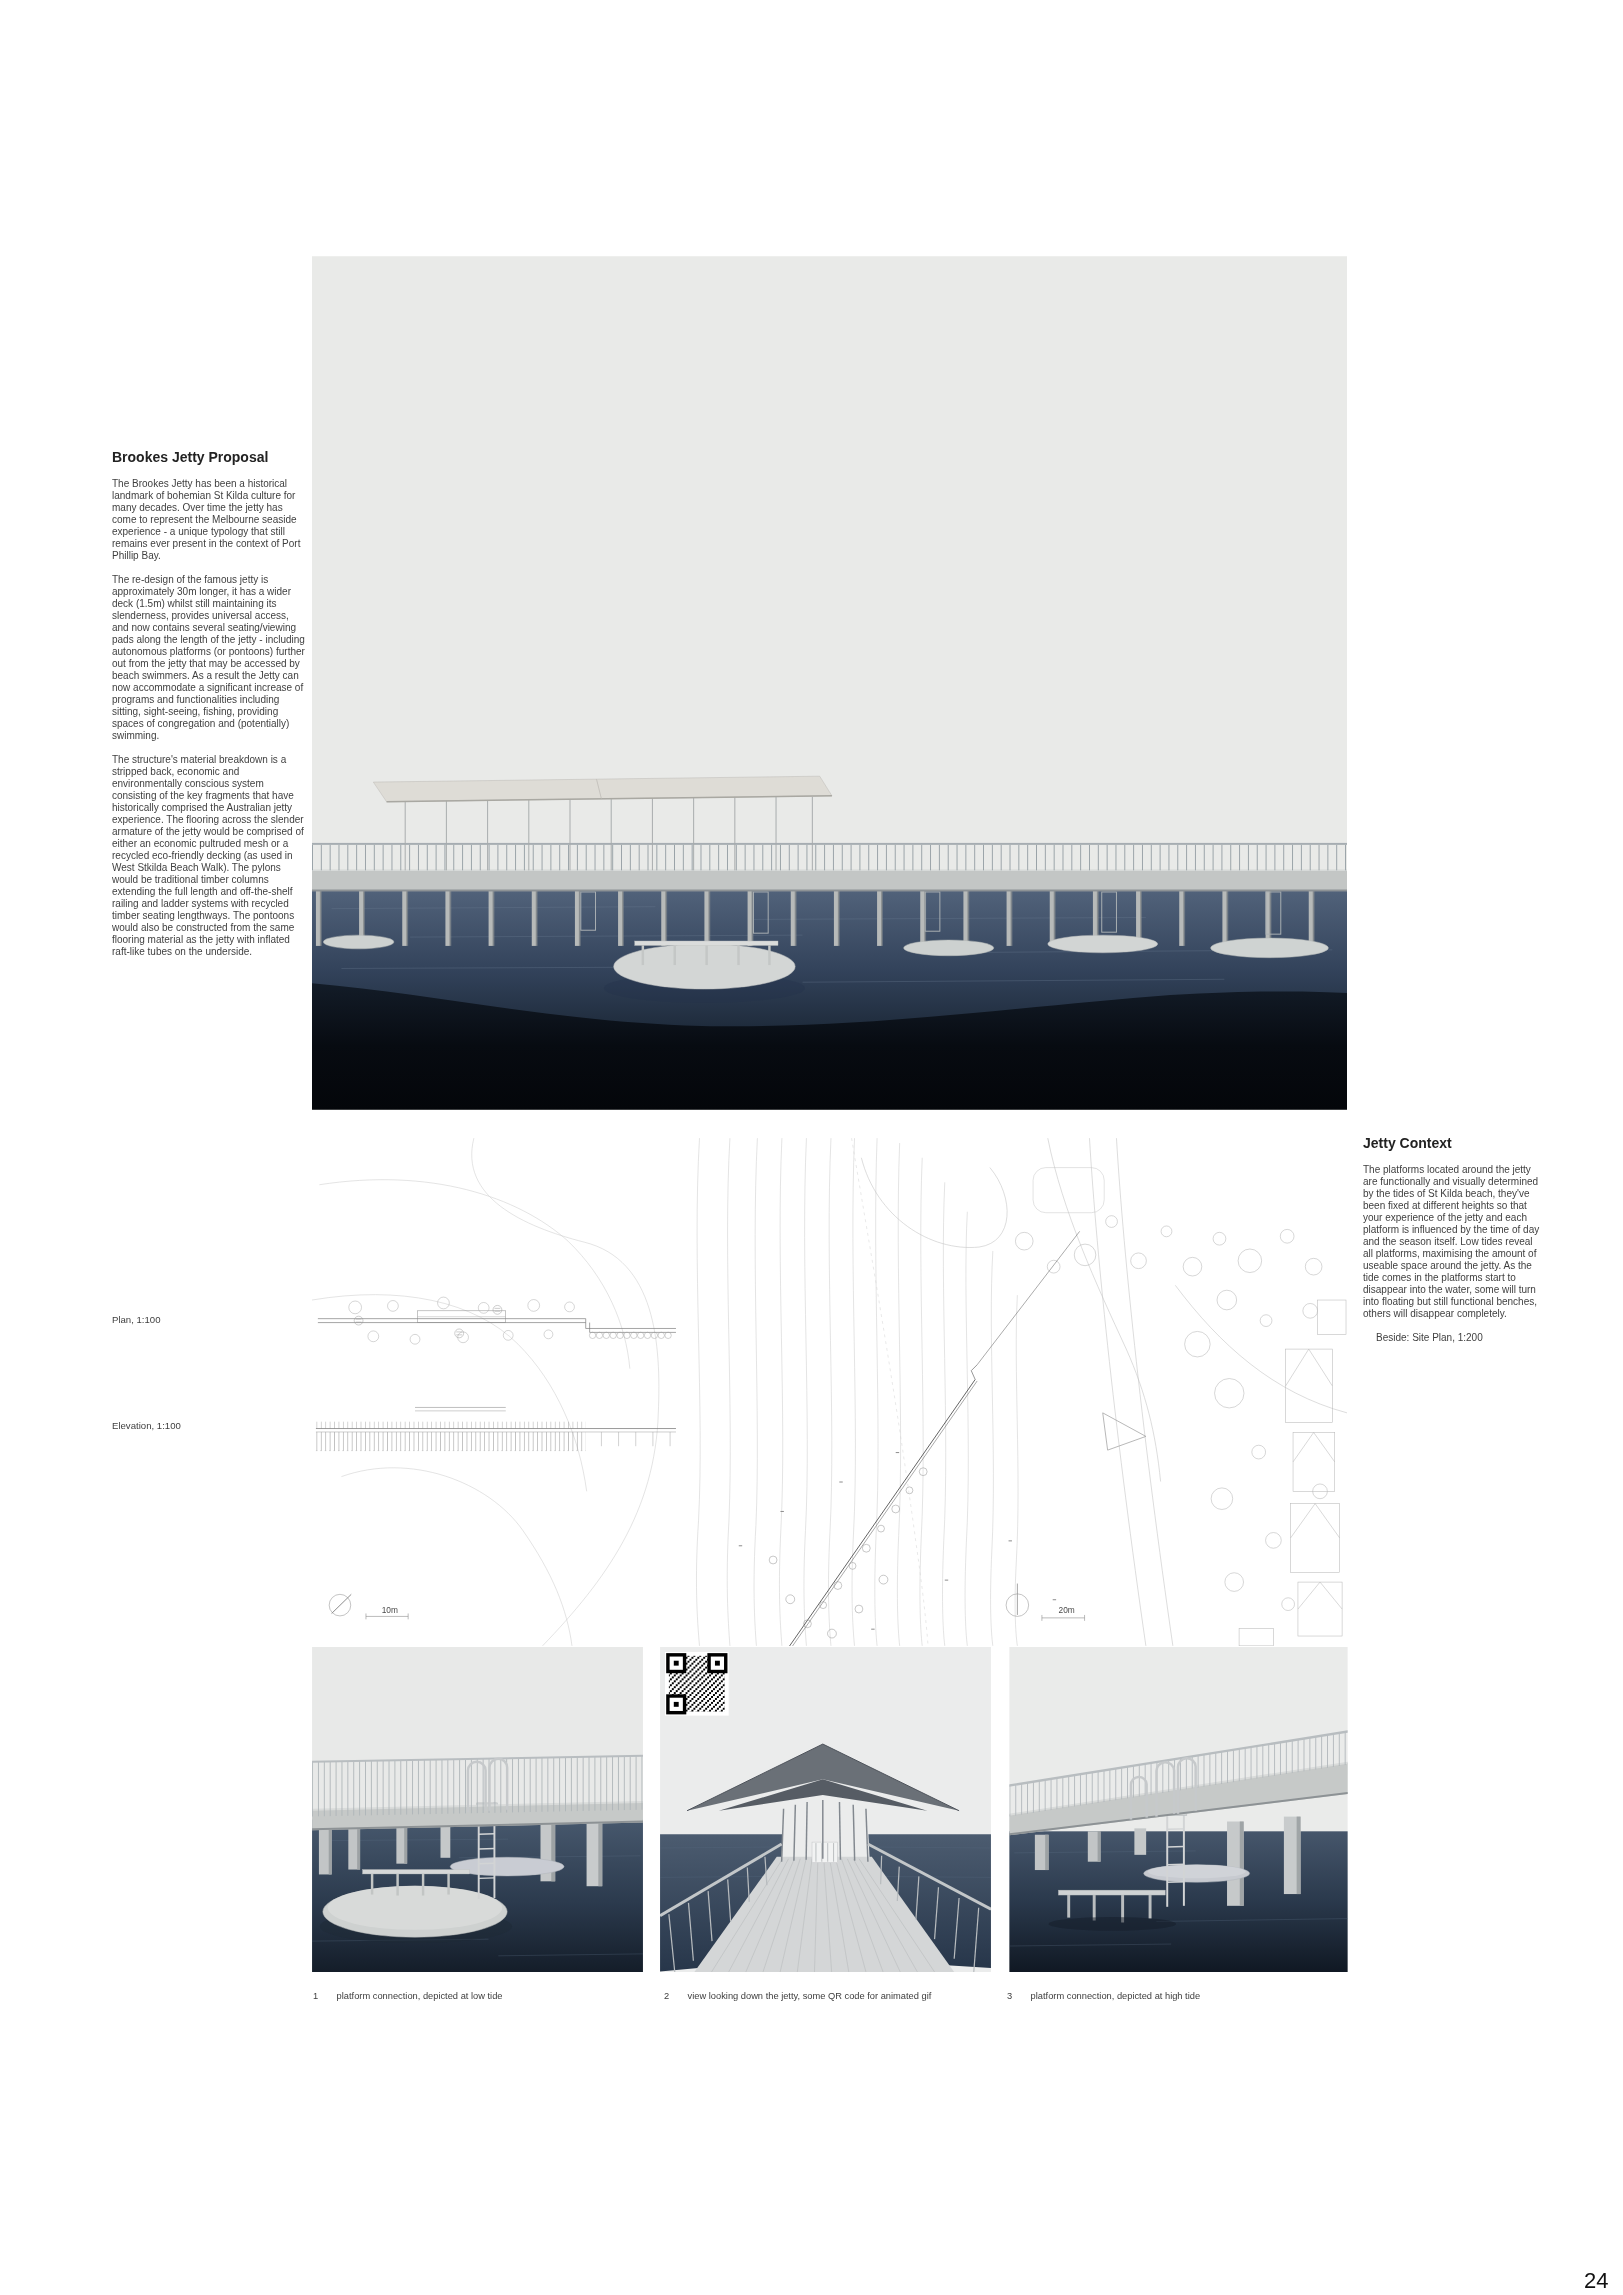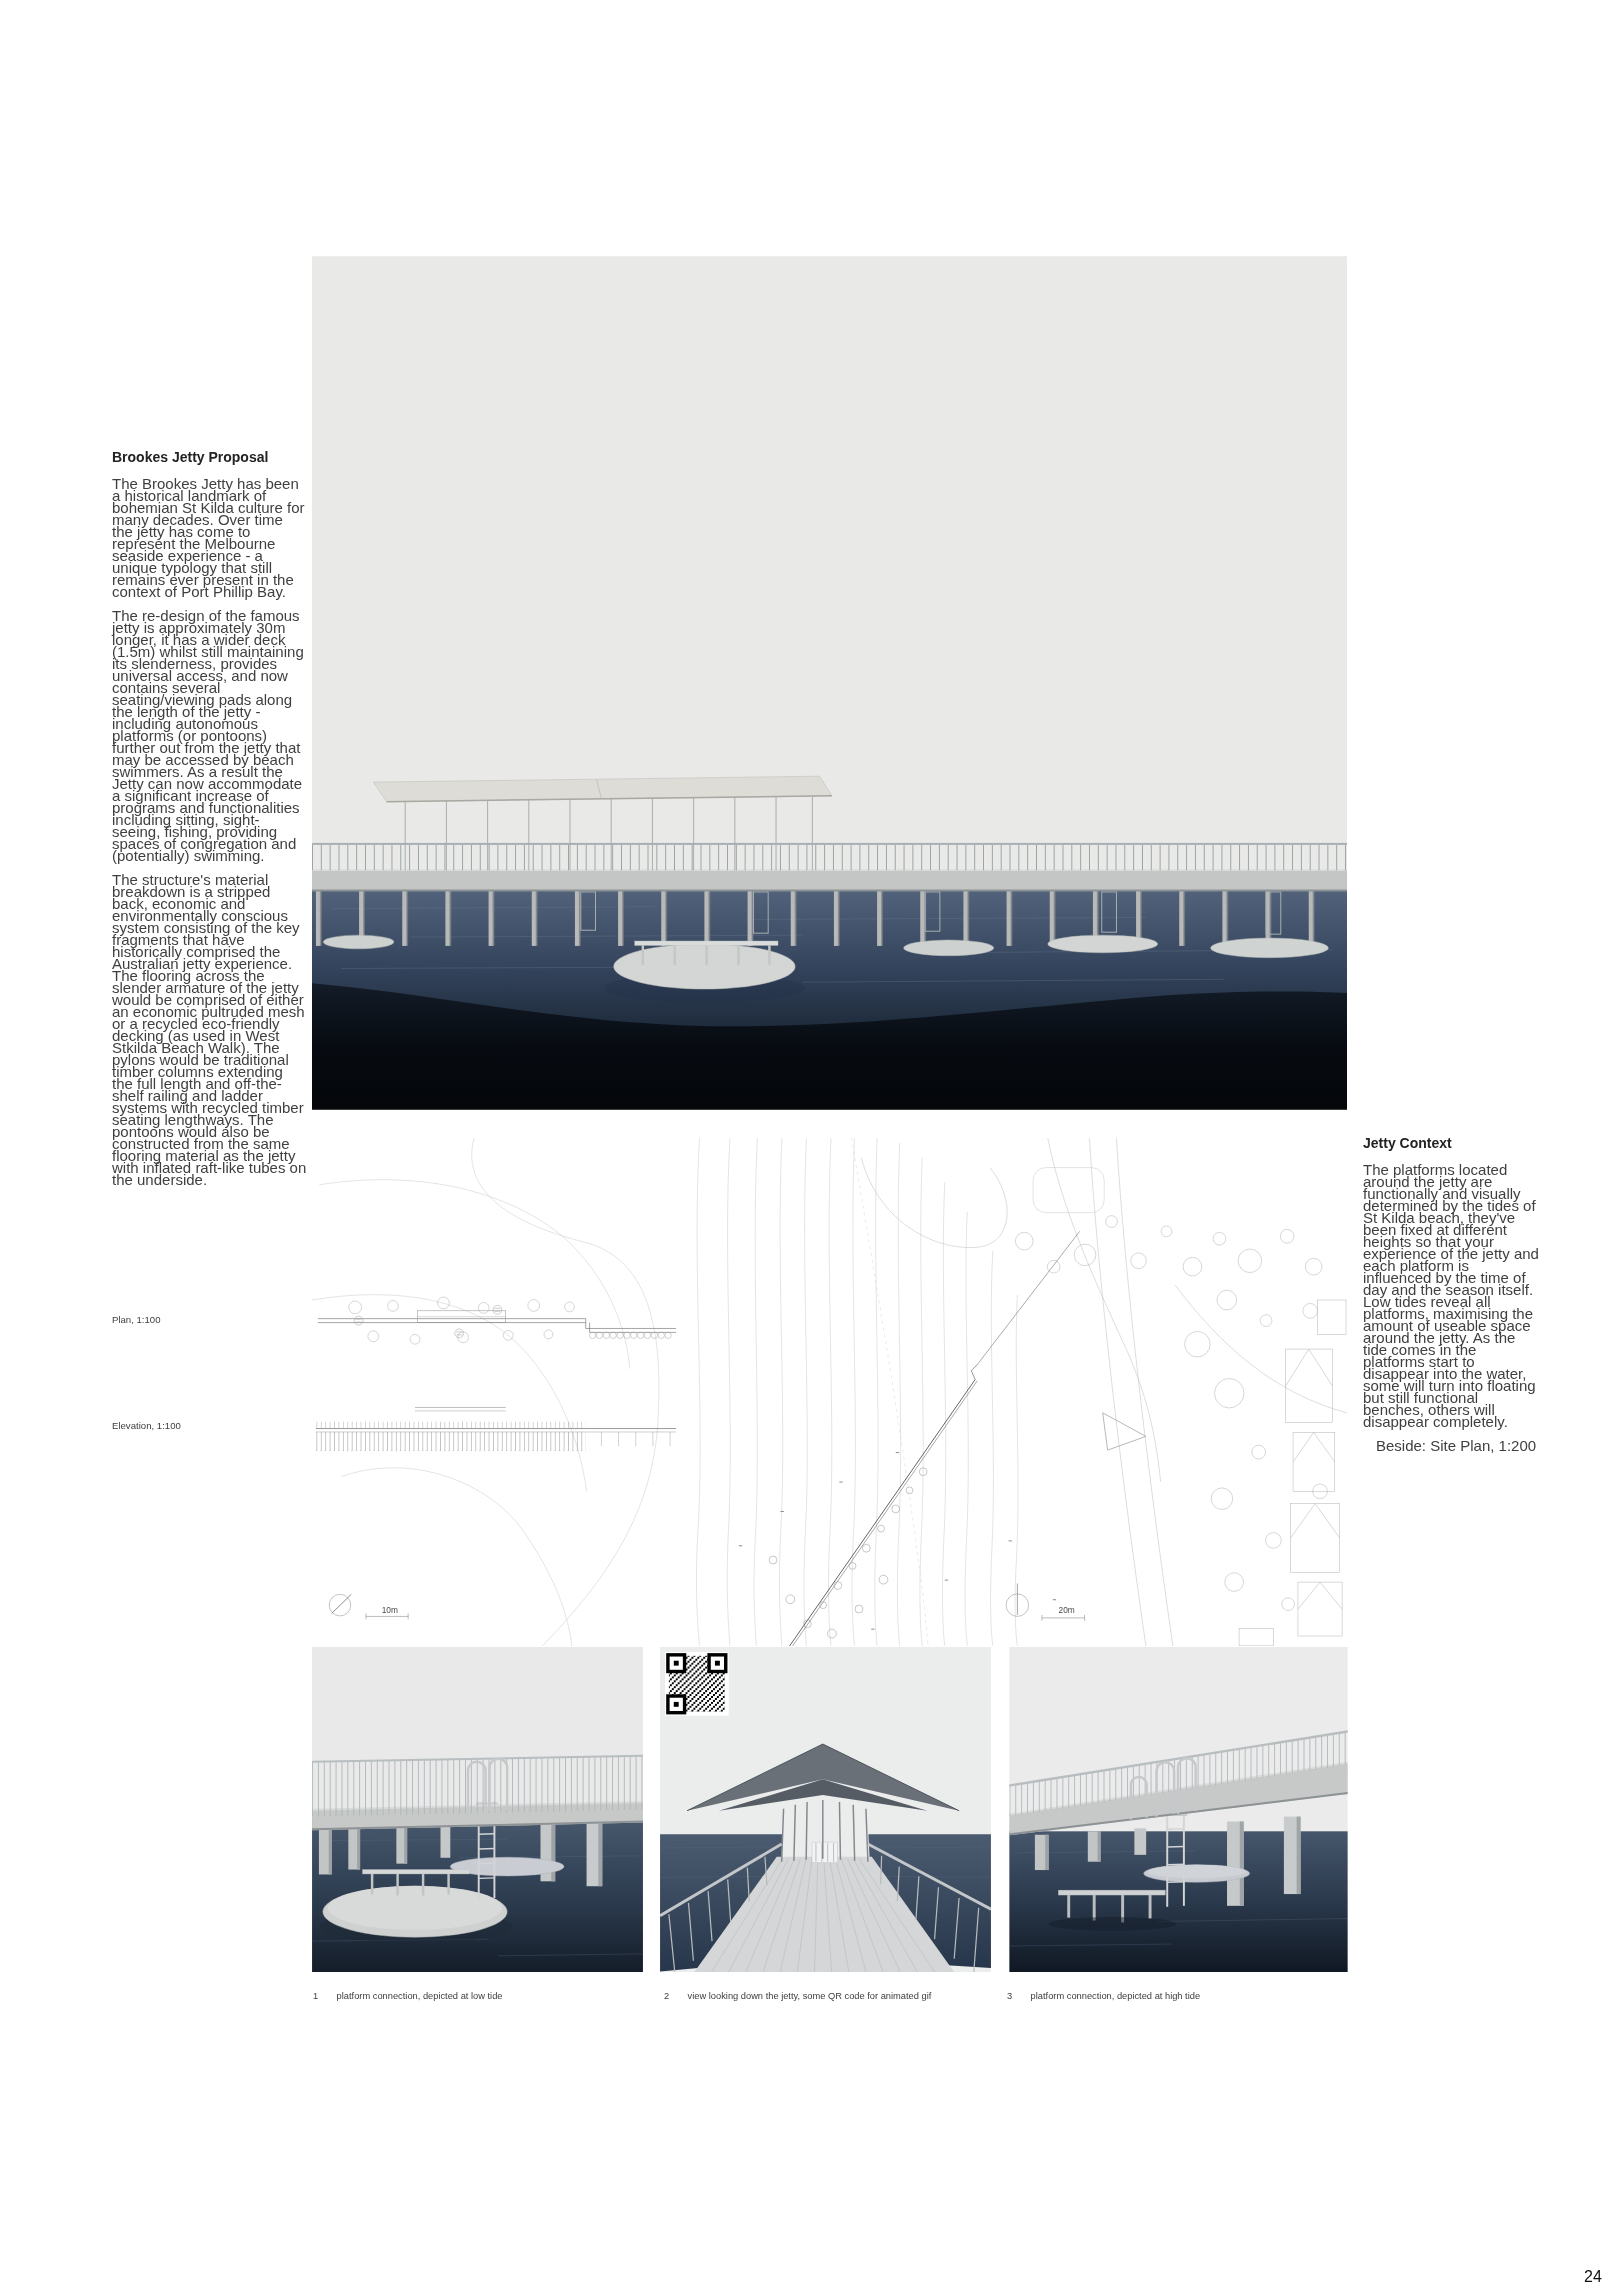--- a/index.html
+++ b/index.html
@@ -3,29 +3,29 @@
 <meta charset="utf-8">
 <style>
   html,body{margin:0;padding:0;}
   body{
     width:1623px;height:2295px;background:#ffffff;position:relative;
     font-family:"Liberation Sans", sans-serif;color:#3c3c3c;
   }
   .abs{position:absolute;}
   
   .col-title{font-size:14px;font-weight:bold;color:#222;margin:0 0 12.8px 0;}
-  .body-col p{font-size:15px;line-height:12px;margin:0 0 12.3px 0;color:#3f3f3f;}
+  .body-col p{font-size:10px;line-height:12px;margin:0 0 12.3px 0;color:#3f3f3f;}
   .left-col{left:112px;top:449px;width:195px;}
   .right-col{left:1363px;top:1135px;width:178px;}
   .note{margin-top:12.8px;padding-left:13px;}
   .fig-label{font-size:9.6px;color:#3f3f3f;}
   
   .caption{position:absolute;top:1991px;font-size:9.3px;color:#3d3d3d;display:flex;}
   .caption .num{width:23.6px;flex:0 0 23.6px;}
-  .page-num{left:1584px;top:2268px;font-size:16px;color:#111;}
+  .page-num{left:1584px;top:2268px;font-size:22px;color:#111;}
   figure{margin:0;padding:0;}
   svg{display:block;}
 </style>
 </head>
 <body>
 
 <div class="abs left-col body-col">
   <h3 class="col-title">Brookes Jetty Proposal</h3>
   <p>The Brookes Jetty has been a historical landmark of bohemian St Kilda culture for many decades. Over time the jetty has come to represent the Melbourne seaside experience - a unique typology that still remains ever present in the context of Port Phillip Bay.</p>
   <p>The re-design of the famous jetty is approximately 30m longer, it has a wider deck (1.5m) whilst still maintaining its slenderness, provides universal access, and now contains several seating/viewing pads along the length of the jetty - including autonomous platforms (or pontoons) further out from the jetty that may be accessed by beach swimmers. As a result the Jetty can now accommodate a significant increase of programs and functionalities including sitting, sight-seeing, fishing, providing spaces of congregation and (potentially) swimming.</p>

